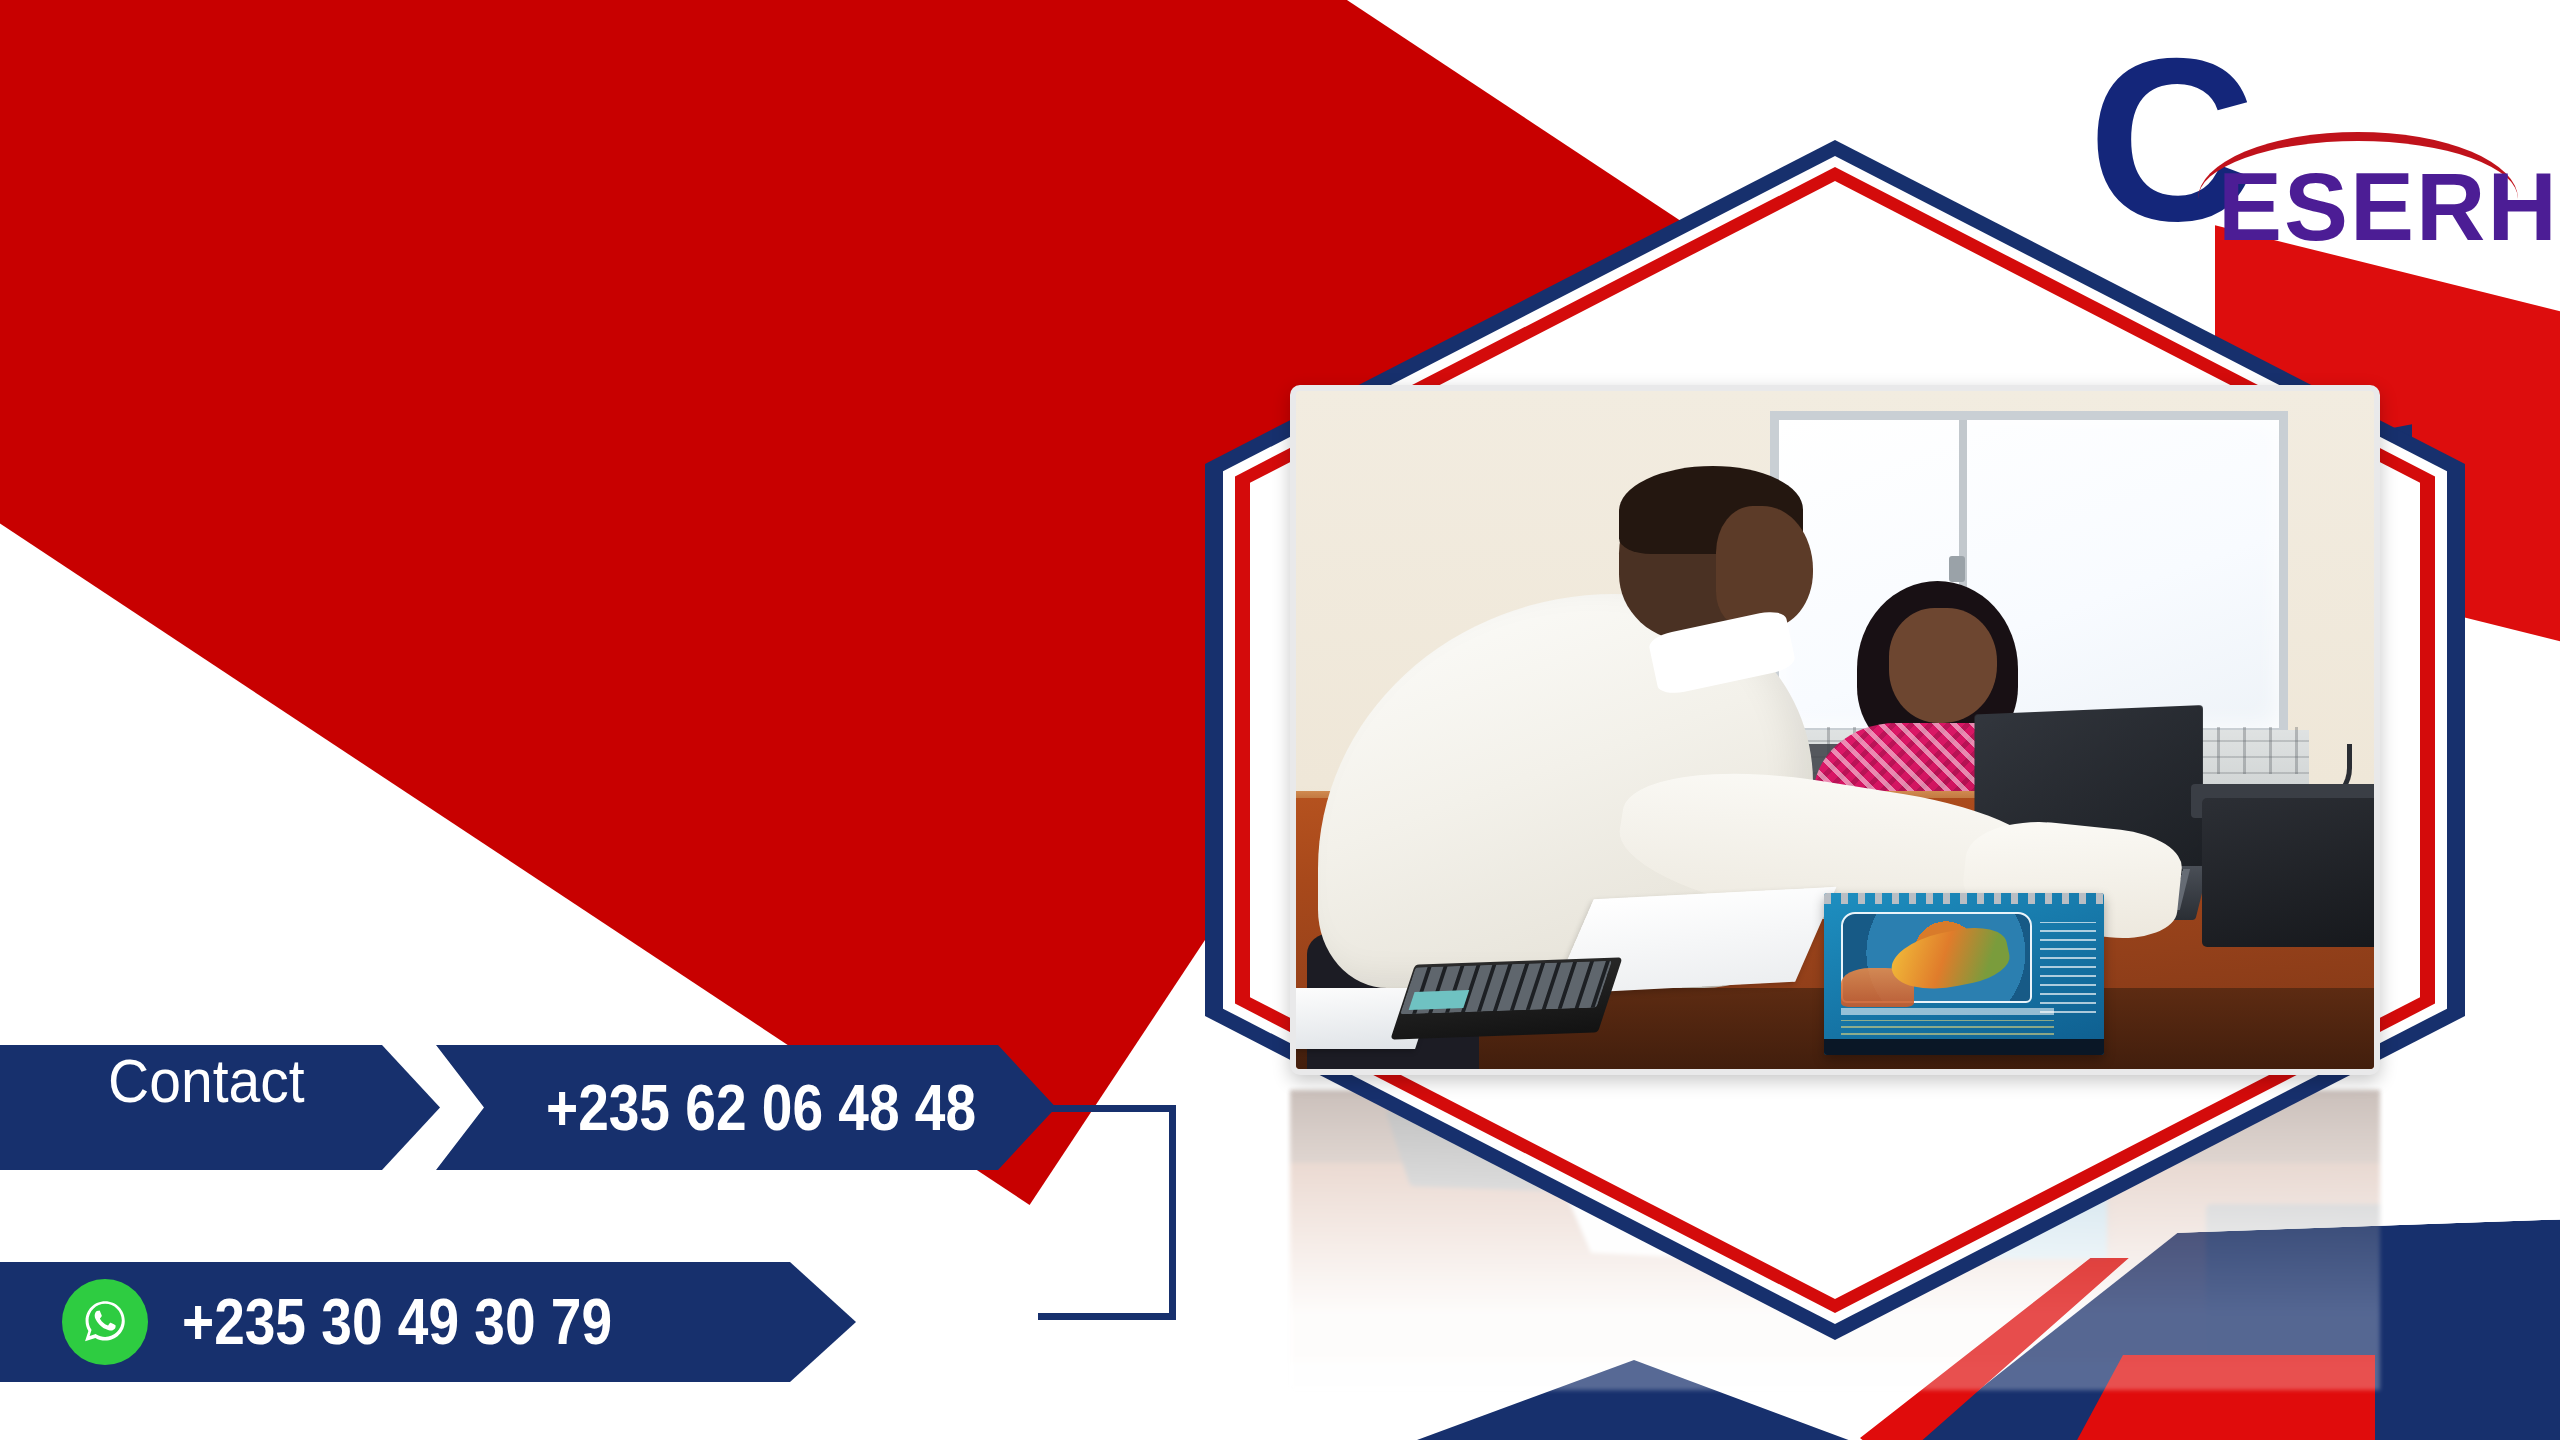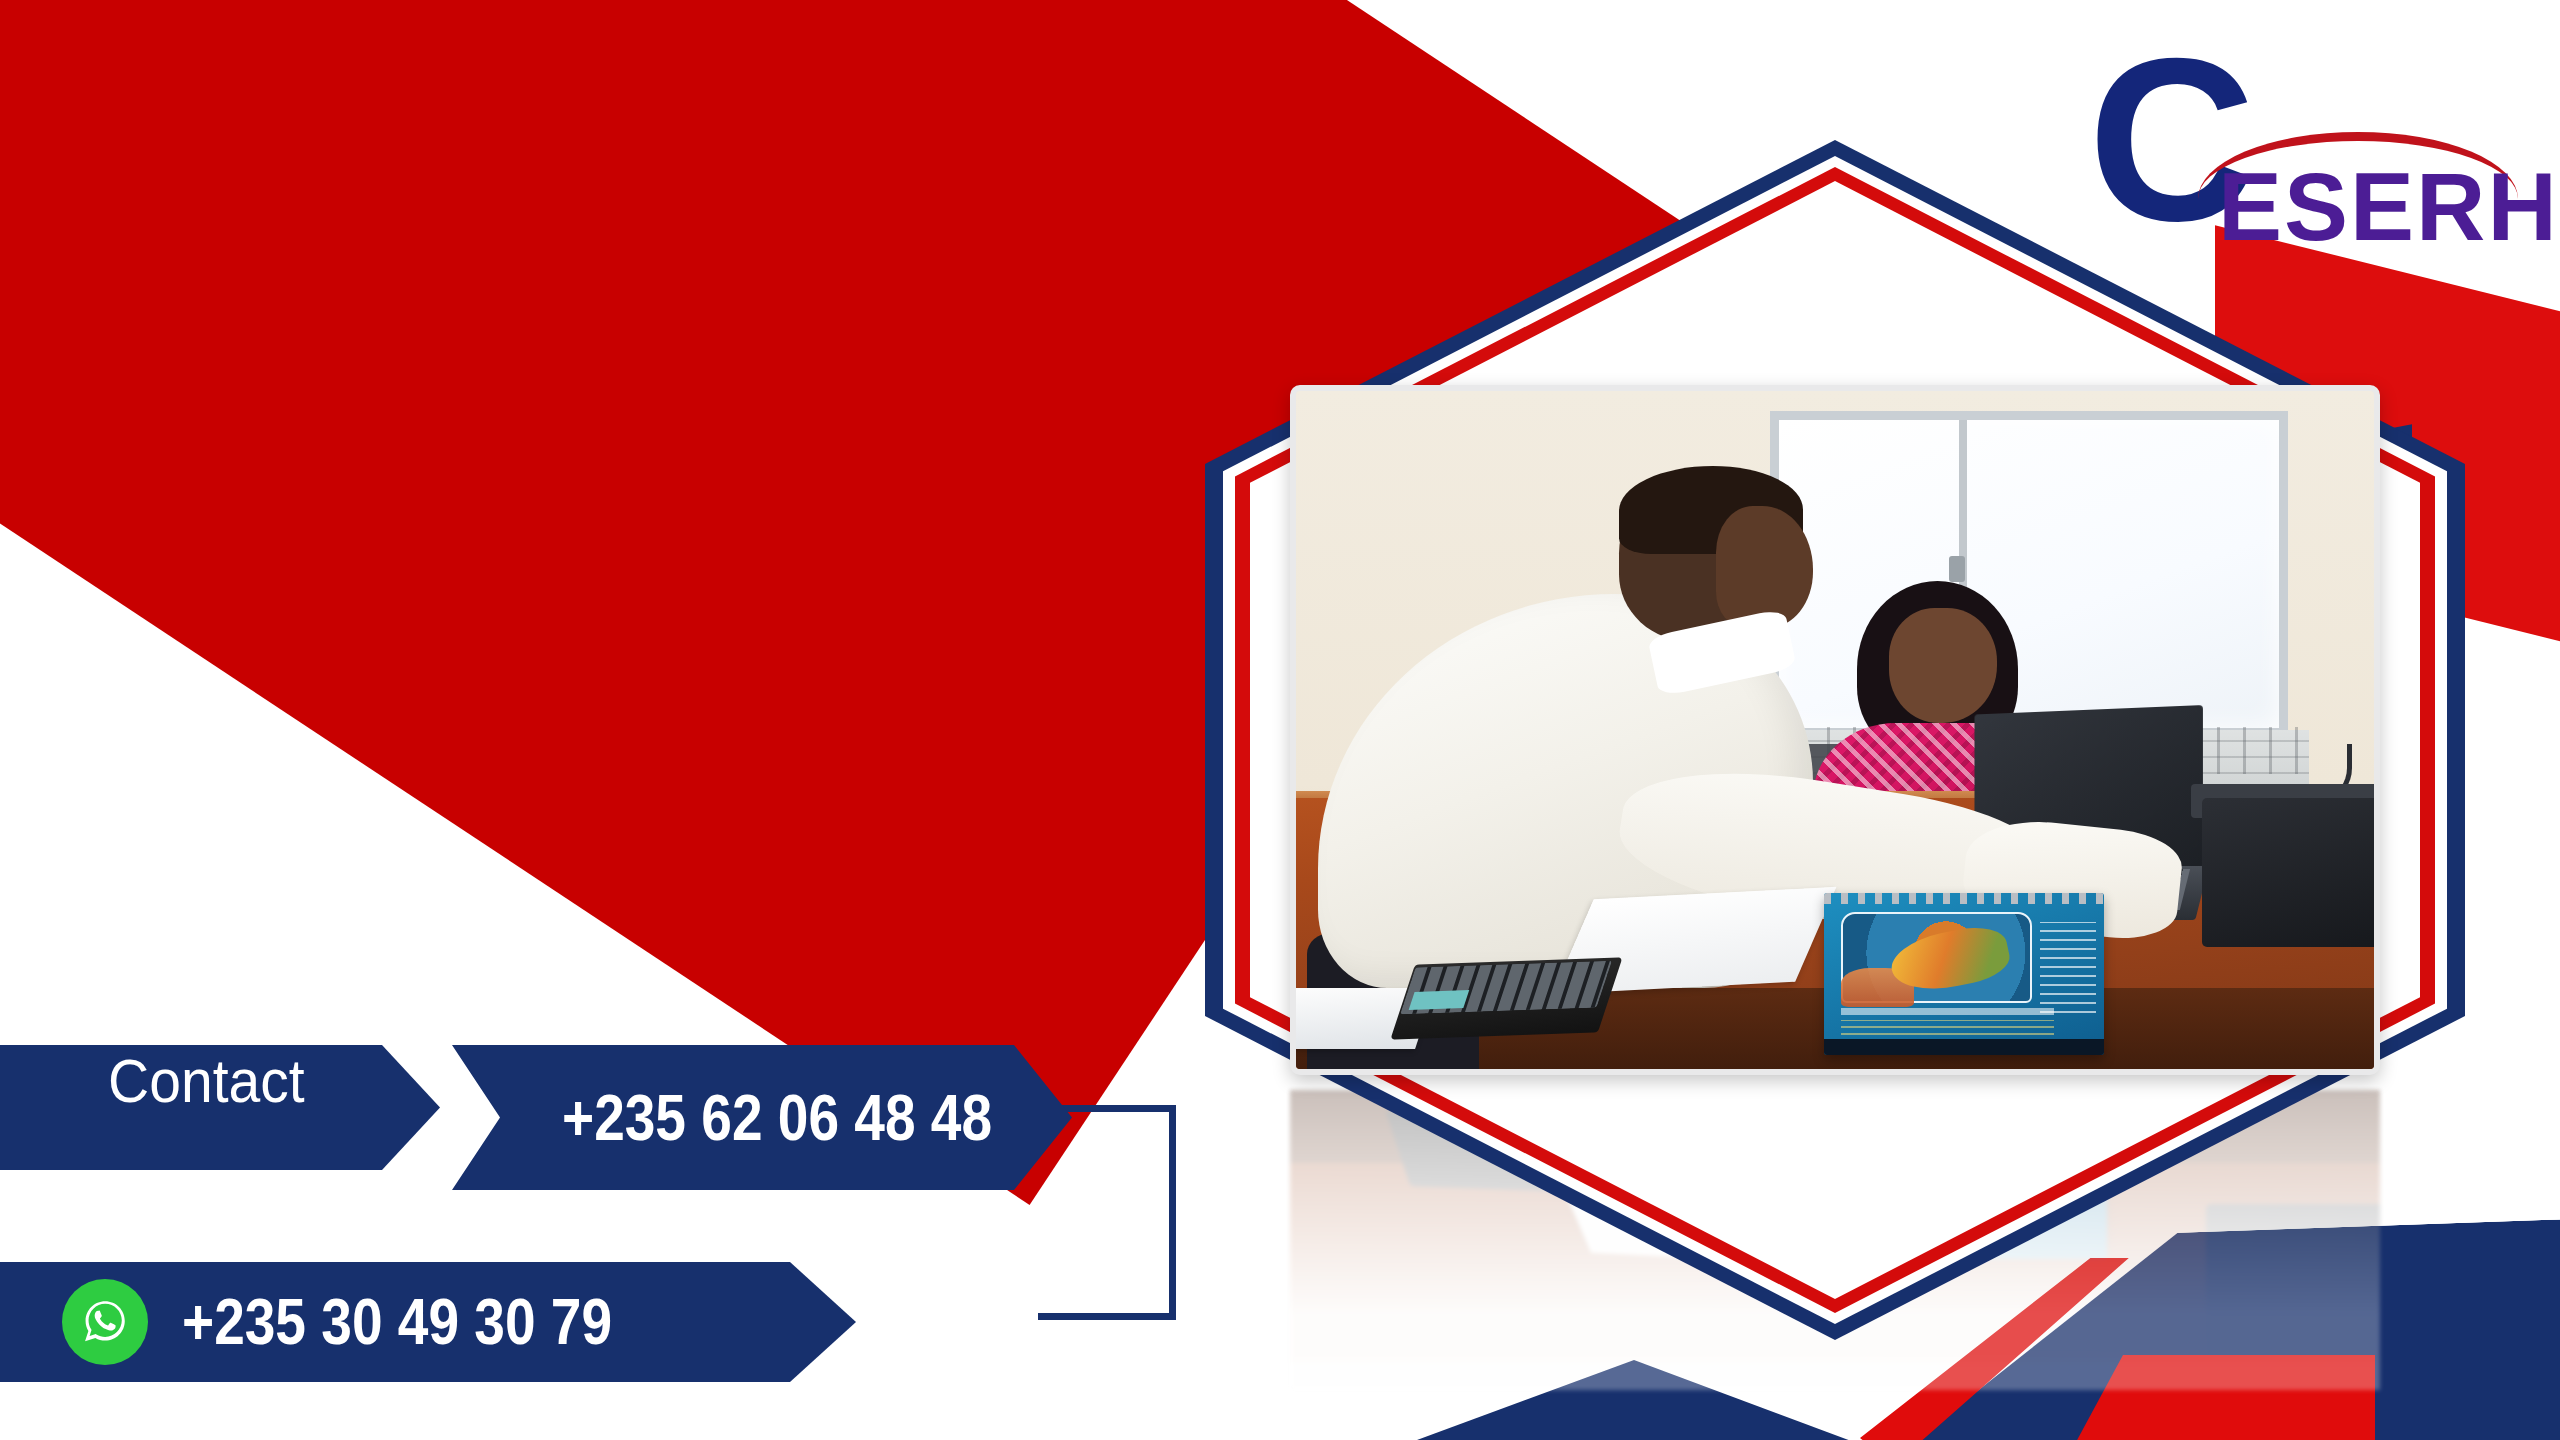--- a/index.html
+++ b/index.html
@@ -501,22 +501,22 @@
     display:flex; align-items:flex-start;
   }
   .chev-contact span {
     font-family:"Liberation Sans", sans-serif;
     font-size:62px; color:#ffffff;
     margin-left:108px;
     transform:scaleX(.92);
     transform-origin:left center;
   }
   .chev-phone {
-    position:absolute; left:452px; top:0;
-    width:620px; height:145px;
+    position:absolute; left:436px; top:0;
+    width:620px; height:125px;
     background:#17306d;
     clip-path:polygon(0 0, 562px 0, 620px 50%, 562px 100%, 0 100%, 48px 50%);
     display:flex; align-items:center;
   }
   .chev-phone span {
     font-family:"Liberation Sans", sans-serif;
     font-size:64px; font-weight:bold; color:#ffffff;
     margin-left:110px;
     transform:scaleX(.86);
     transform-origin:left center;

